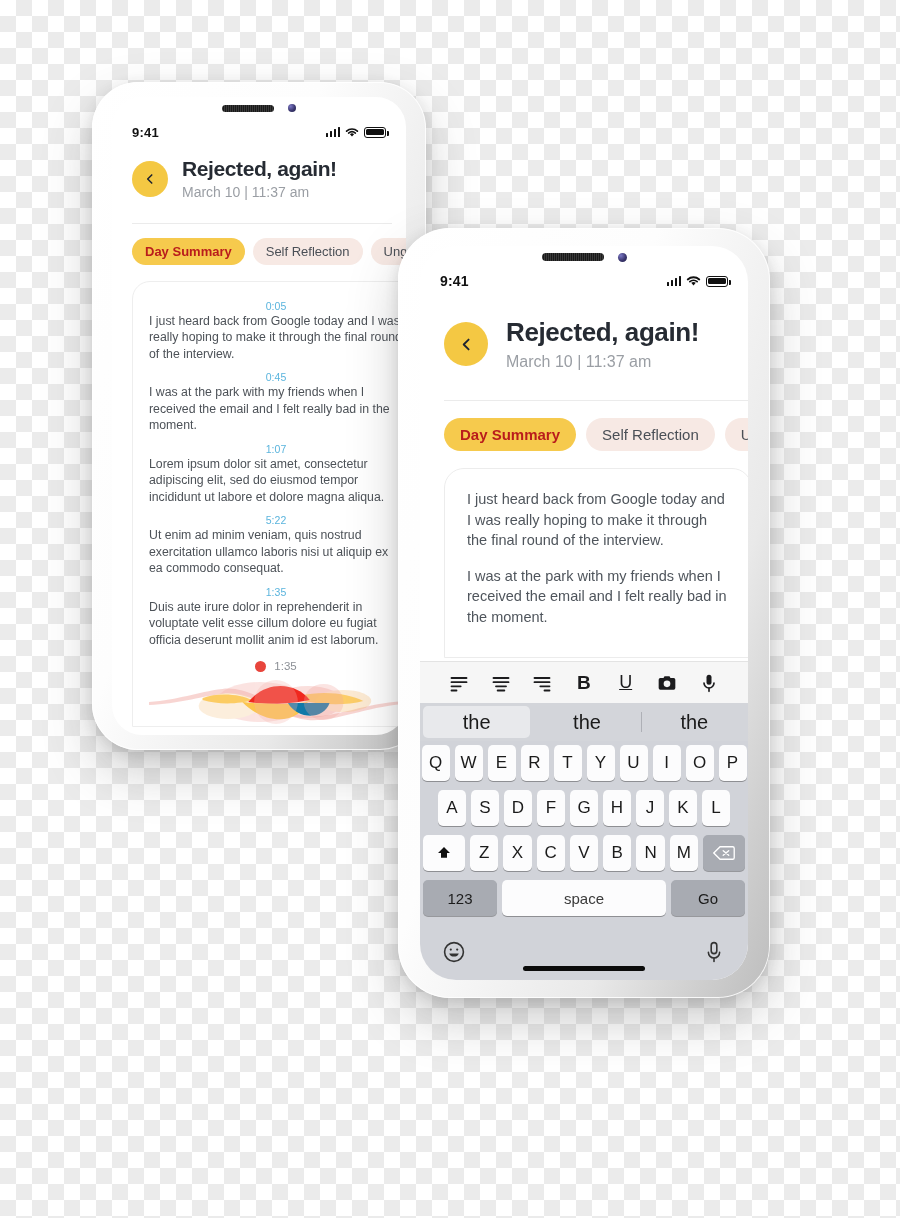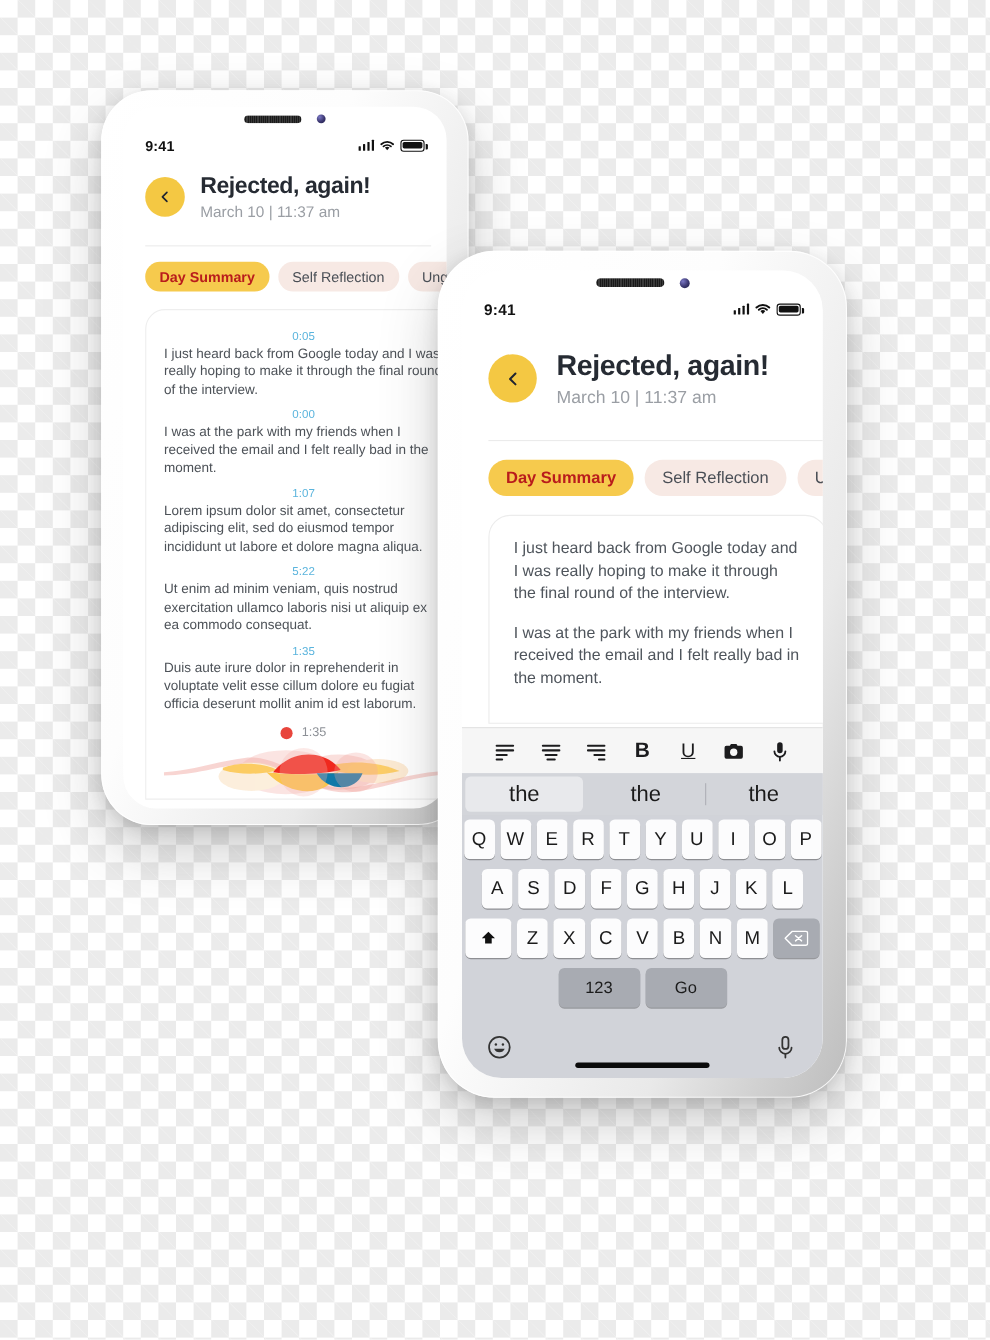--- a/index.html
+++ b/index.html
@@ -308,21 +308,21 @@
         <span class="chip">Self Reflection</span>
         <span class="chip">Ungu</span>
       </div>
 
       <div id="transcript-card">
         <div class="tr-entry">
           <div class="tr-time">0:05</div>
           <div class="tr-text">I just heard back from Google today and I was really hoping to make it through the final round of the interview.</div>
         </div>
         <div class="tr-entry">
-          <div class="tr-time">0:00</div>
+          <div class="tr-time">0:45</div>
           <div class="tr-text">I was at the park with my friends when I received the email and I felt really bad in the moment.</div>
         </div>
         <div class="tr-entry">
           <div class="tr-time">1:07</div>
           <div class="tr-text">Lorem ipsum dolor sit amet, consectetur adipiscing elit, sed do eiusmod tempor incididunt ut labore et dolore magna aliqua.</div>
         </div>
         <div class="tr-entry">
           <div class="tr-time">5:22</div>
           <div class="tr-text">Ut enim ad minim veniam, quis nostrud exercitation ullamco laboris nisi ut aliquip ex ea commodo consequat.</div>
         </div>
@@ -507,20 +507,21 @@
             <span class="key">M</span>
             <span class="key wide dark">
               <svg viewBox="0 0 28 20" fill="none">
                 <path d="M9 2 H25 a2 2 0 0 1 2 2 v12 a2 2 0 0 1-2 2 H9 L1 10 Z" stroke="#fff" stroke-width="1.7"></path>
                 <path d="M13 7 l7 6 M20 7 l-7 6" stroke="#fff" stroke-width="1.7" stroke-linecap="round"></path>
               </svg>
             </span>
           </div>
           <div class="kb-row r4">
             <span class="key num dark">123</span>
+            <span class="key space">space</span>
             <span class="key go dark">Go</span>
           </div>
         </div>
 
         <div class="kb-bottom">
           <span class="gicon">
             <svg viewBox="0 0 24 24" fill="none" stroke="#333" stroke-width="1.6">
               <circle cx="12" cy="12" r="9.4"></circle>
               <circle cx="8.8" cy="9.6" r="1.1" fill="#333" stroke="none"></circle>
               <circle cx="15.2" cy="9.6" r="1.1" fill="#333" stroke="none"></circle>

